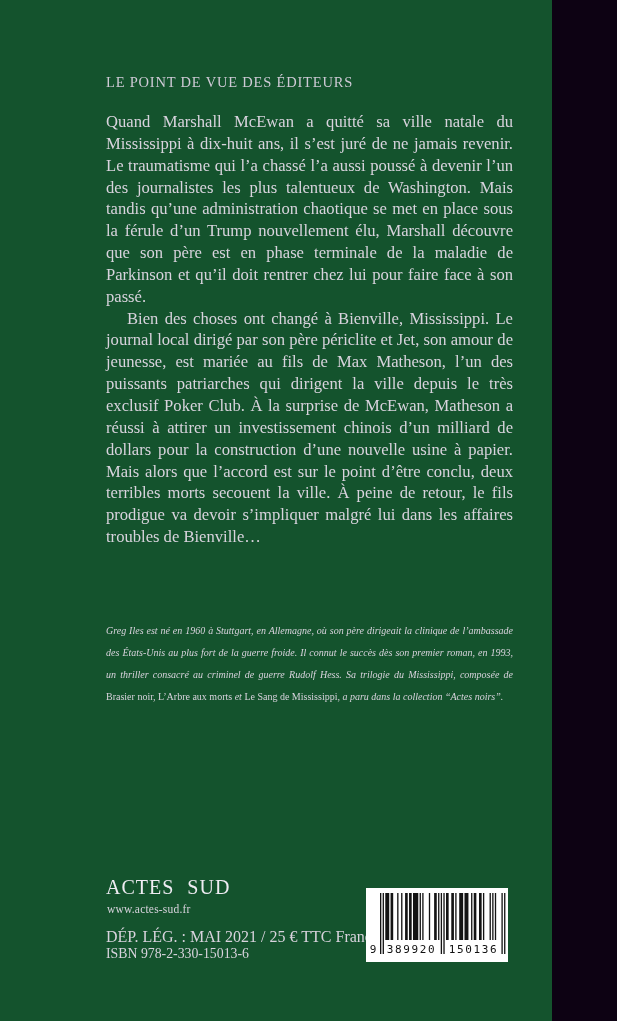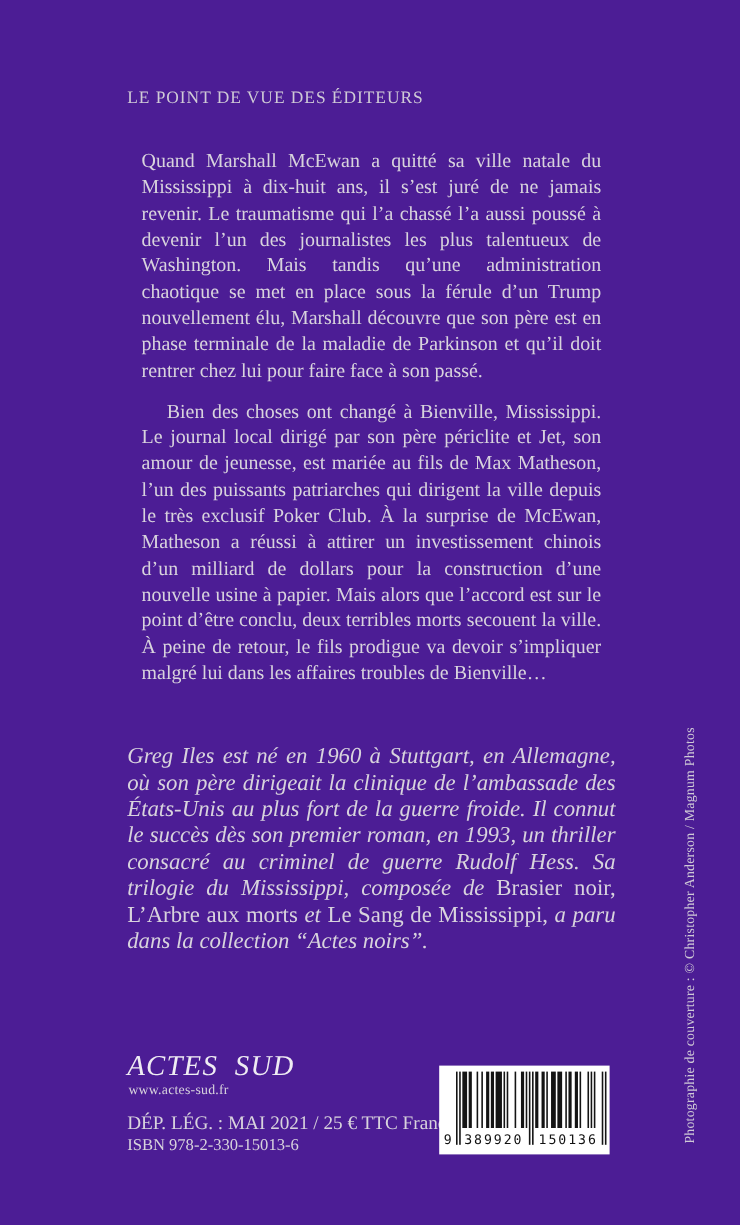--- a/index.html
+++ b/index.html
@@ -2,23 +2,23 @@
 <html lang="fr"><head>
 <meta charset="utf-8">
 <style>
   html, body {
     margin: 0;
     padding: 0;
     background: #0d0213;
   }
   .cover {
     position: relative;
-    width: 617px;
+    width: 552px;
     height: 1021px;
-    background: #4c1d95;
+    background: #14532d;
     overflow: hidden;
     font-family: "Liberation Serif", serif;
     color: #d8d3dd;
   }
   .header-title {
     position: absolute;
     left: 106px;
     top: 74px;
     font-size: 14.5px;
     letter-spacing: 0.8px;
@@ -27,43 +27,42 @@
   .synopsis {
     position: absolute;
     left: 106px;
     top: 111px;
     width: 407px;
     font-size: 16.6px;
     line-height: 21.85px;
     text-align: justify;
   }
   .synopsis p {
-    margin: 12px;
+    margin: 0;
     padding: 0;
   }
   .synopsis p.indent {
     text-indent: 21px;
   }
   .bio {
     position: absolute;
     left: 106px;
     top: 620px;
     width: 407px;
-    font-size: 19px;
+    font-size: 10px;
     line-height: 22px;
     text-align: justify;
   }
   .bio .it { font-style: italic; }
   .bio .rm { font-style: normal; }
   .publisher-logo {
     position: absolute;
     left: 106px;
     top: 876px;
-    font-style: italic;
-    font-size: 24px;
+    font-size: 20px;
     letter-spacing: 1px;
     word-spacing: 7px;
     color: #efecf3;
   }
   .publisher-site {
     position: absolute;
     left: 107px;
     top: 903px;
     font-size: 11.5px;
     letter-spacing: 0.2px;

